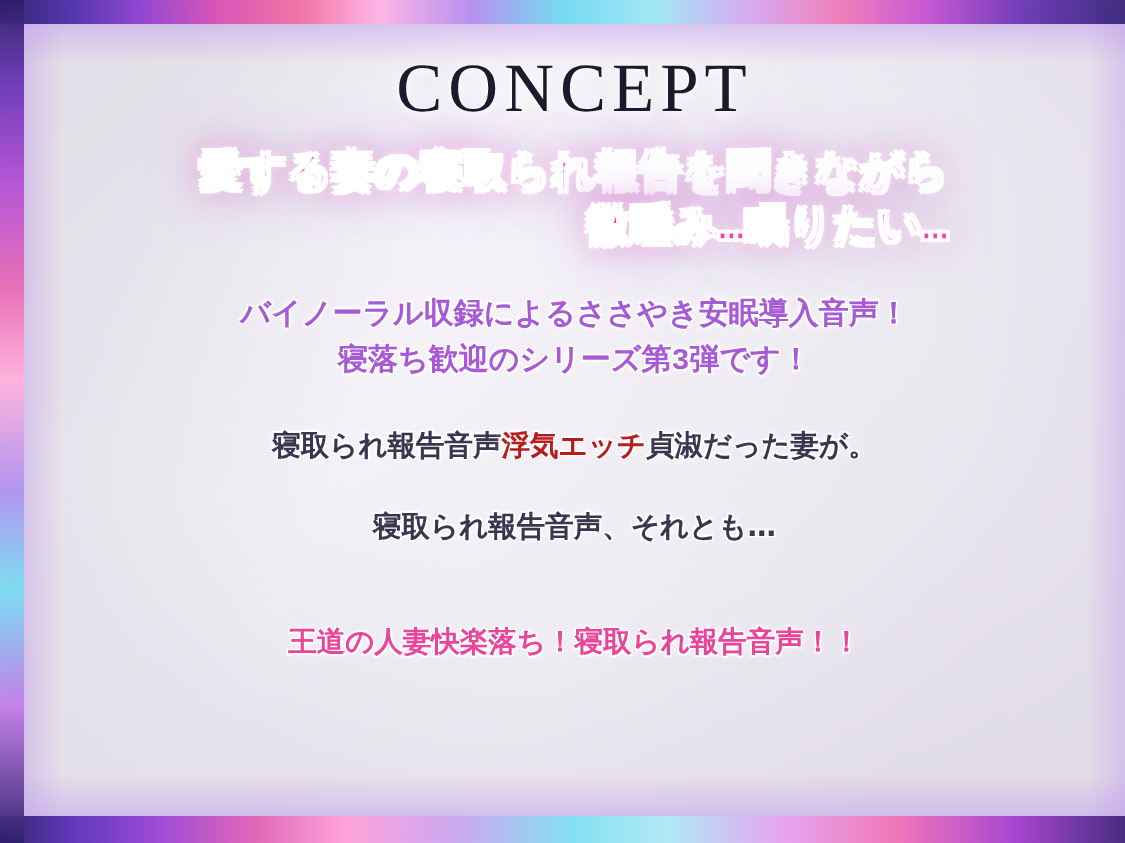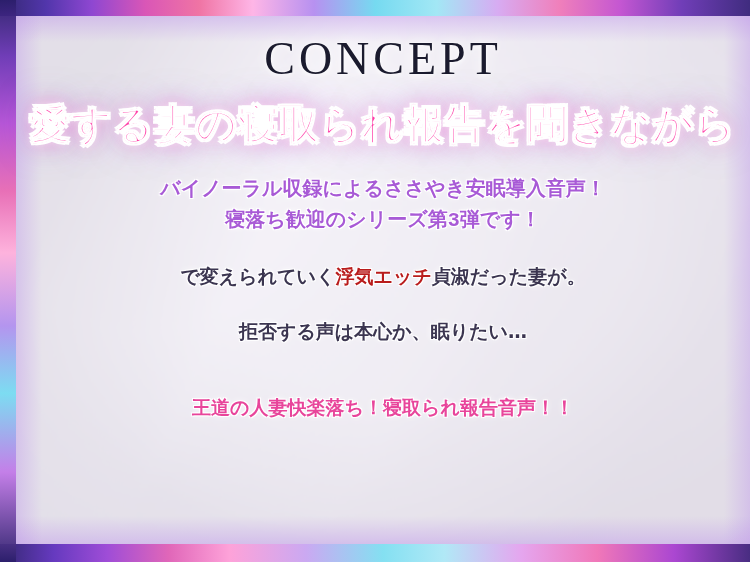--- a/index.html
+++ b/index.html
@@ -117,23 +117,23 @@
       0 0 14px rgba(255,255,255,0.85),
       0 2px 4px rgba(255,255,255,0.8);
   }
 
   .headline-block {
     margin-top: 14px;
     text-align: center;
     line-height: 1.28;
   }
   .headline {
-    font-family: Liberation Sans, sans-serif;
+    font-family: Liberation Mono, monospace;
     font-weight: bold;
-    font-size: 40px;
+    font-size: 28px;
     letter-spacing: 1px;
     color: #ff3fa8;
     -webkit-text-stroke: 1px #ffffff;
     text-shadow:
       0 0 3px #ffffff,
       0 0 8px #ffffff,
       2px 2px 0 #ffffff,
       -2px 2px 0 #ffffff,
       2px -2px 0 #ffffff,
       -2px -2px 0 #ffffff,
@@ -196,30 +196,31 @@
   <div class="edge edge-glow-bottom"></div>
   <div class="edge edge-glow-left"></div>
   <div class="edge edge-glow-right"></div>
 
   <div class="content">
 
     <div class="title">CONCEPT</div>
 
     <div class="headline-block">
       <div class="headline">愛する妻の寝取られ報告を聞きながら</div>
+      <div class="headline">微睡み…眠りたい…</div>
     </div>
 
     <div class="body-block">
       <div class="lead">バイノーラル収録によるささやき安眠導入音声！</div>
       <div class="lead">寝落ち歓迎のシリーズ第3弾です！</div>
 
       <div class="para">
-        <span>で変えられていく</span><span class="hl">浮気エッチ</span><span>貞淑だった妻が。</span>
+        <span>寝取られ報告音声</span><span class="hl">浮気エッチ</span><span>貞淑だった妻が。</span>
       </div>
 
 
-      <div class="para">拒否する声は本心か、眠りたい…</div>
+      <div class="para">寝取られ報告音声、それとも…</div>
 
       <div class="para final">王道の人妻快楽落ち！寝取られ報告音声！！</div>
     </div>
 
   </div>
 </div>
 
 </body></html>

